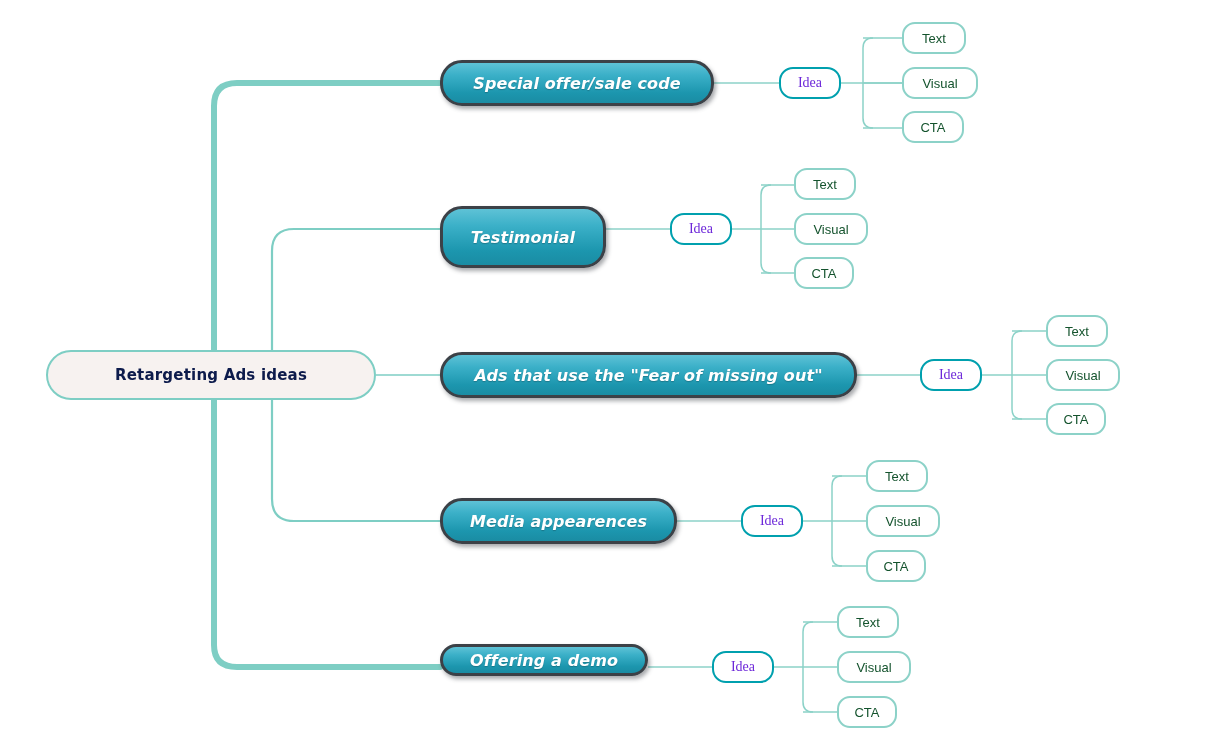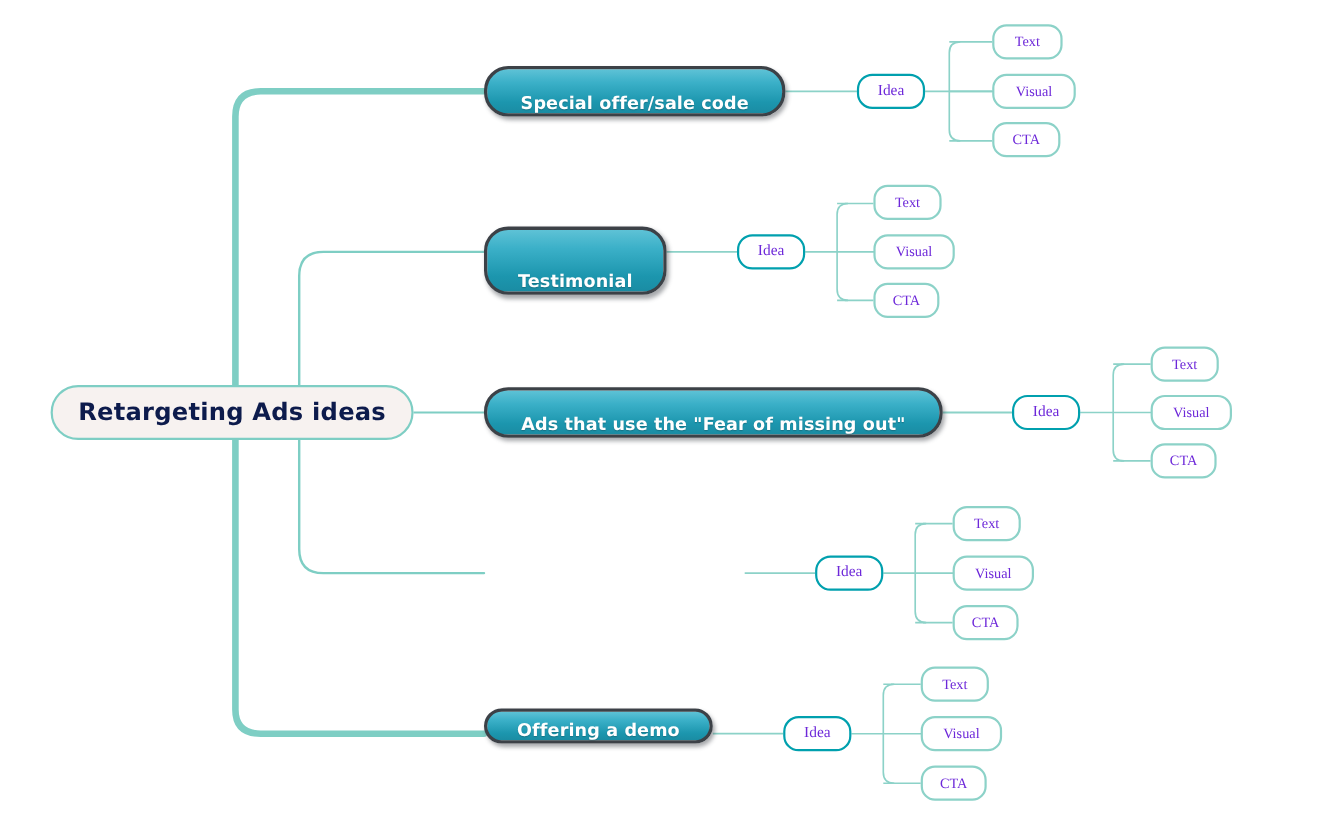--- a/index.html
+++ b/index.html
@@ -35,39 +35,40 @@
     background: #f7f2f0;
     border: 2px solid #7ecec4;
     border-radius: 26px;
     display: flex;
     align-items: center;
     justify-content: center;
     z-index: 5;
   }
   .root-label {
     font-family: "DejaVu Sans", sans-serif;
-    font-size: 22px;
+    font-size: 15px;
     font-weight: bold;
     color: #0d1b4c;
     letter-spacing: 0.2px;
     white-space: nowrap;
   }
 
   
   .branch-node {
     position: absolute;
     box-sizing: border-box;
     border: 3px solid #3c4147;
     border-radius: 22px;
     background: linear-gradient(to bottom, #5ec2d6 0%, #3bb0c8 30%, #1c96ae 75%, #1a8ca3 100%);
     box-shadow: 2px 3px 4px rgba(60,65,71,0.45);
     display: flex;
-    align-items: flex-end;
-    justify-content: center;
-    z-index: 5;
+    align-items: center;
+    justify-content: center;
+    z-index: 5;
+    font-style: italic;
   }
   .branch-label {
     font-family: "DejaVu Sans", sans-serif;
     font-size: 16px;
     font-weight: bold;
     color: #ffffff;
     white-space: nowrap;
     text-shadow: 0 1px 1px rgba(20,60,70,0.35);
     letter-spacing: 0.1px;
   }
@@ -97,23 +98,23 @@
     box-sizing: border-box;
     background: #ffffff;
     border: 2px solid #8cd2c8;
     border-radius: 13px;
     display: flex;
     align-items: center;
     justify-content: center;
     z-index: 5;
   }
   .leaf-label {
-    font-family: Liberation Serif, serif;
+    font-family: Liberation Sans, sans-serif;
     font-size: 13px;
-    color: #6d28d9;
+    color: #14532d;
     white-space: nowrap;
   }
 </style>
 </head>
 <body>
 
 <div id="canvas">
 
   <svg class="connector-svg" viewBox="0 0 1206 745" width="1206" height="745" xmlns="http://www.w3.org/2000/svg">
 
@@ -195,20 +196,23 @@
   <div class="leaf-node" style="left:1046px; top:315px; width:62px; height:32px;">
     <span class="leaf-label">Text</span>
   </div>
   <div class="leaf-node" style="left:1046px; top:359px; width:74px; height:32px;">
     <span class="leaf-label">Visual</span>
   </div>
   <div class="leaf-node" style="left:1046px; top:403px; width:60px; height:32px;">
     <span class="leaf-label">CTA</span>
   </div>
 
+  <div class="branch-node" style="left:440px; top:498px; width:237px; height:46px;">
+    <span class="branch-label">Media appearences</span>
+  </div>
   <div class="idea-node" style="left:741px; top:505px; width:62px; height:32px;">
     <span class="idea-label">Idea</span>
   </div>
   <div class="leaf-node" style="left:866px; top:460px; width:62px; height:32px;">
     <span class="leaf-label">Text</span>
   </div>
   <div class="leaf-node" style="left:866px; top:505px; width:74px; height:32px;">
     <span class="leaf-label">Visual</span>
   </div>
   <div class="leaf-node" style="left:866px; top:550px; width:60px; height:32px;">

